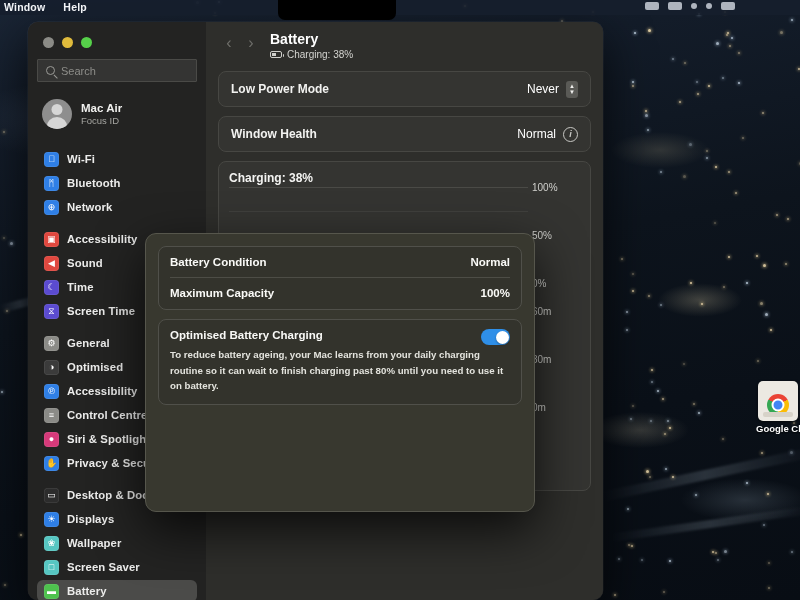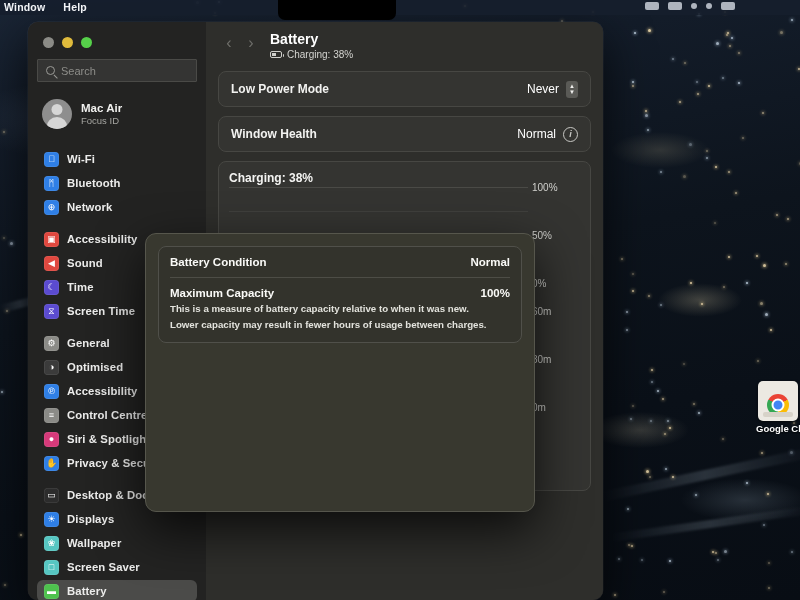--- a/index.html
+++ b/index.html
@@ -664,19 +664,25 @@
         <div class="m-head">
           <div class="m-title">Battery Condition</div>
           <div class="m-value">Normal</div>
         </div>
       </div>
       <div class="m-sec">
         <div class="m-head">
           <div class="m-title">Maximum Capacity</div>
           <div class="m-value">100%</div>
         </div>
-        <div class="m-desc">This is a measure of battery capacity relative to when it was new. Lower capacity may result in fewer hours of usage between charges.</div>
-      </div>
-    </div>
-
+      </div>
+    </div>
+
+    <div class="m-card">
+      <div class="m-head">
+        <div class="m-title">Optimised Battery Charging</div>
+        <div class="toggle"></div>
+      </div>
+      <div class="m-desc" style="max-width:340px;">To reduce battery ageing, your Mac learns from your daily charging routine so it can wait to finish charging past 80% until you need to use it on battery.</div>
+    </div>
 
   </div>
 </div>
 
 </body></html>

